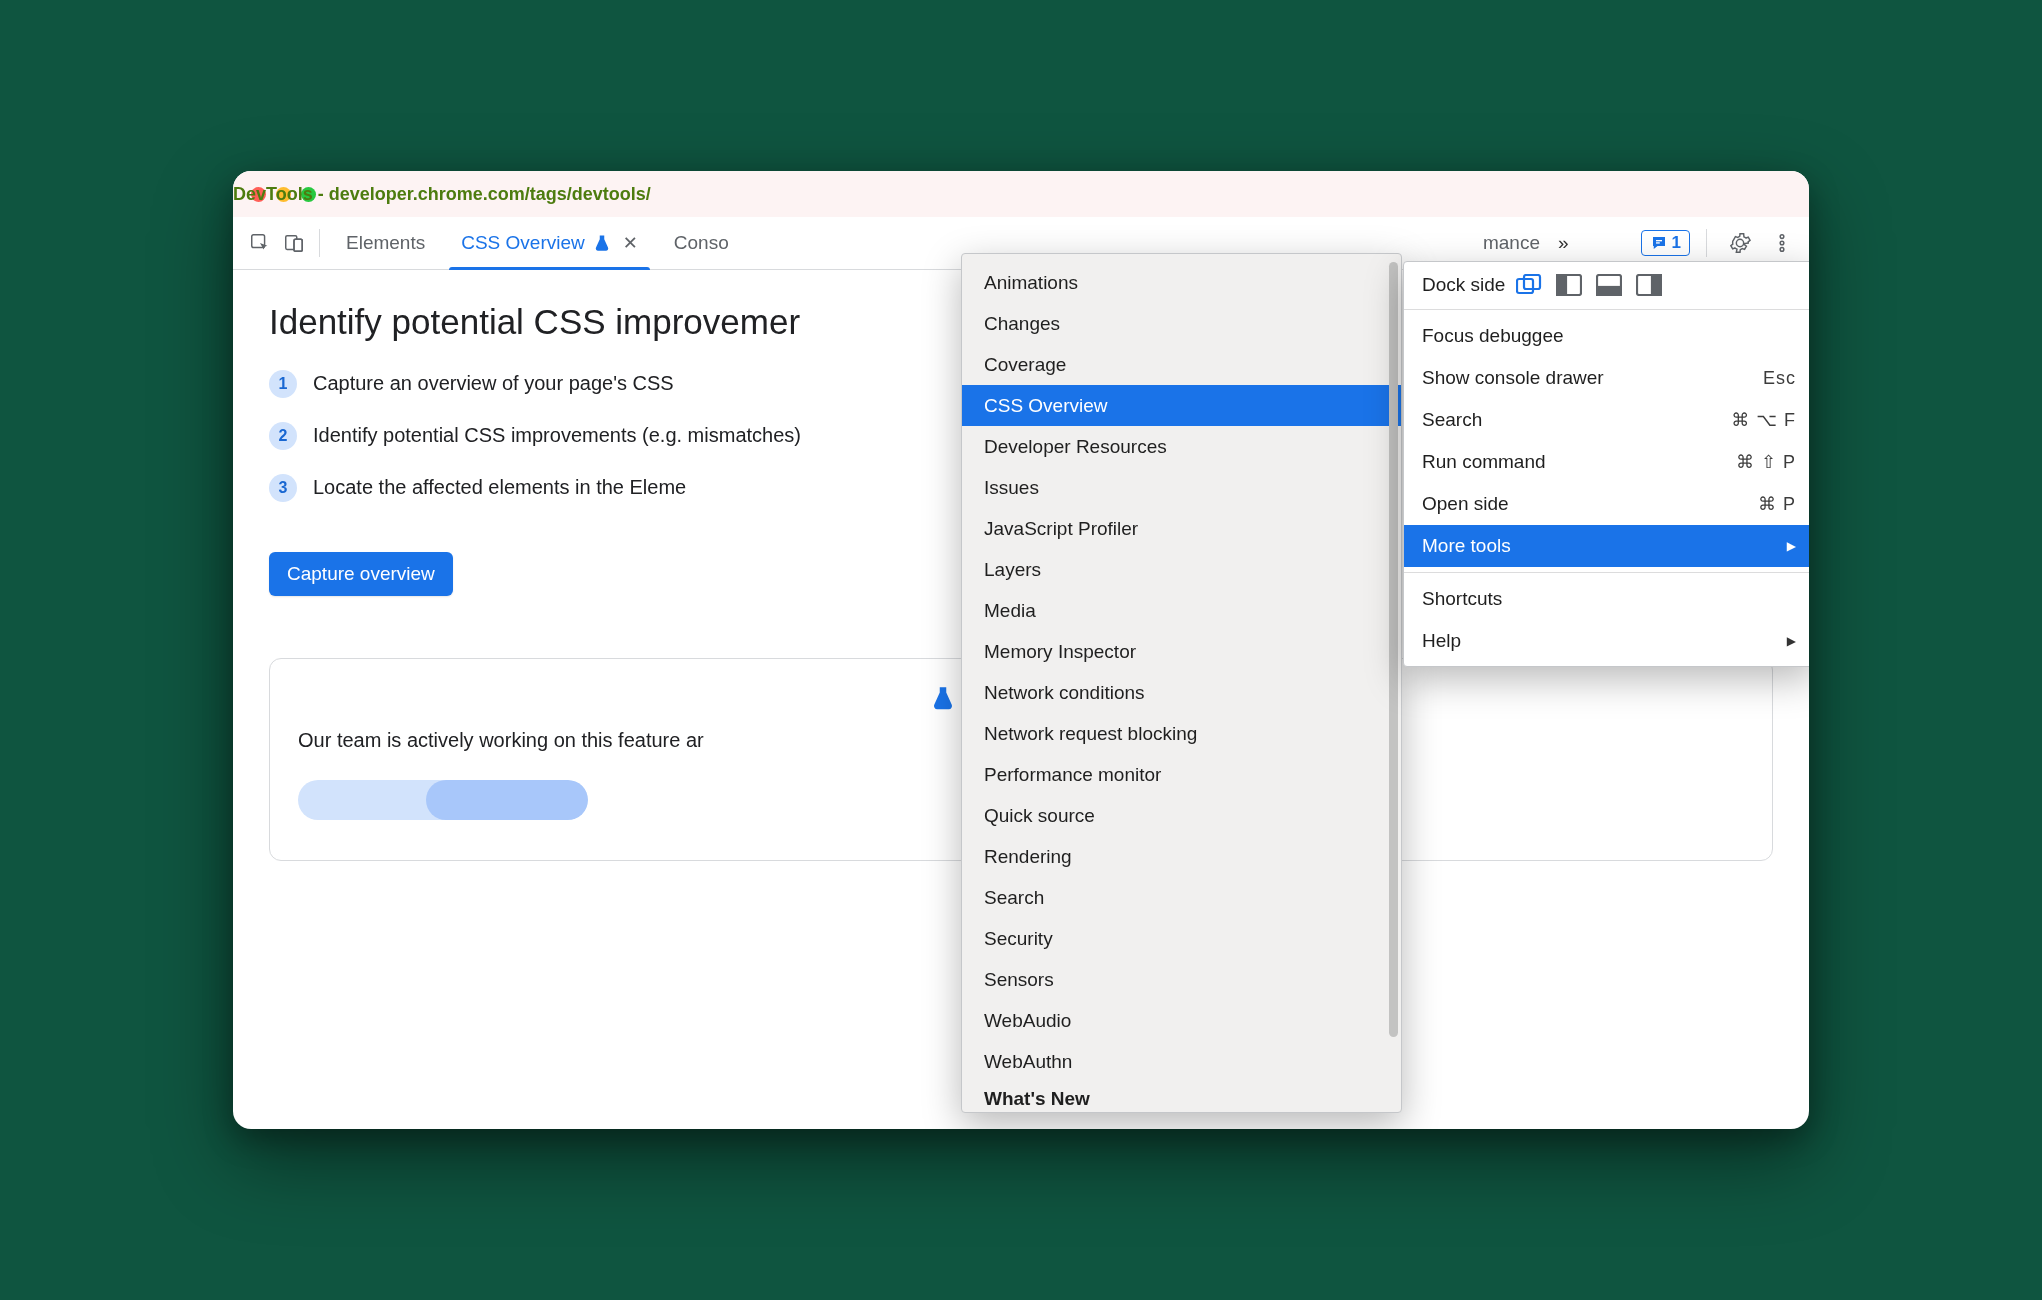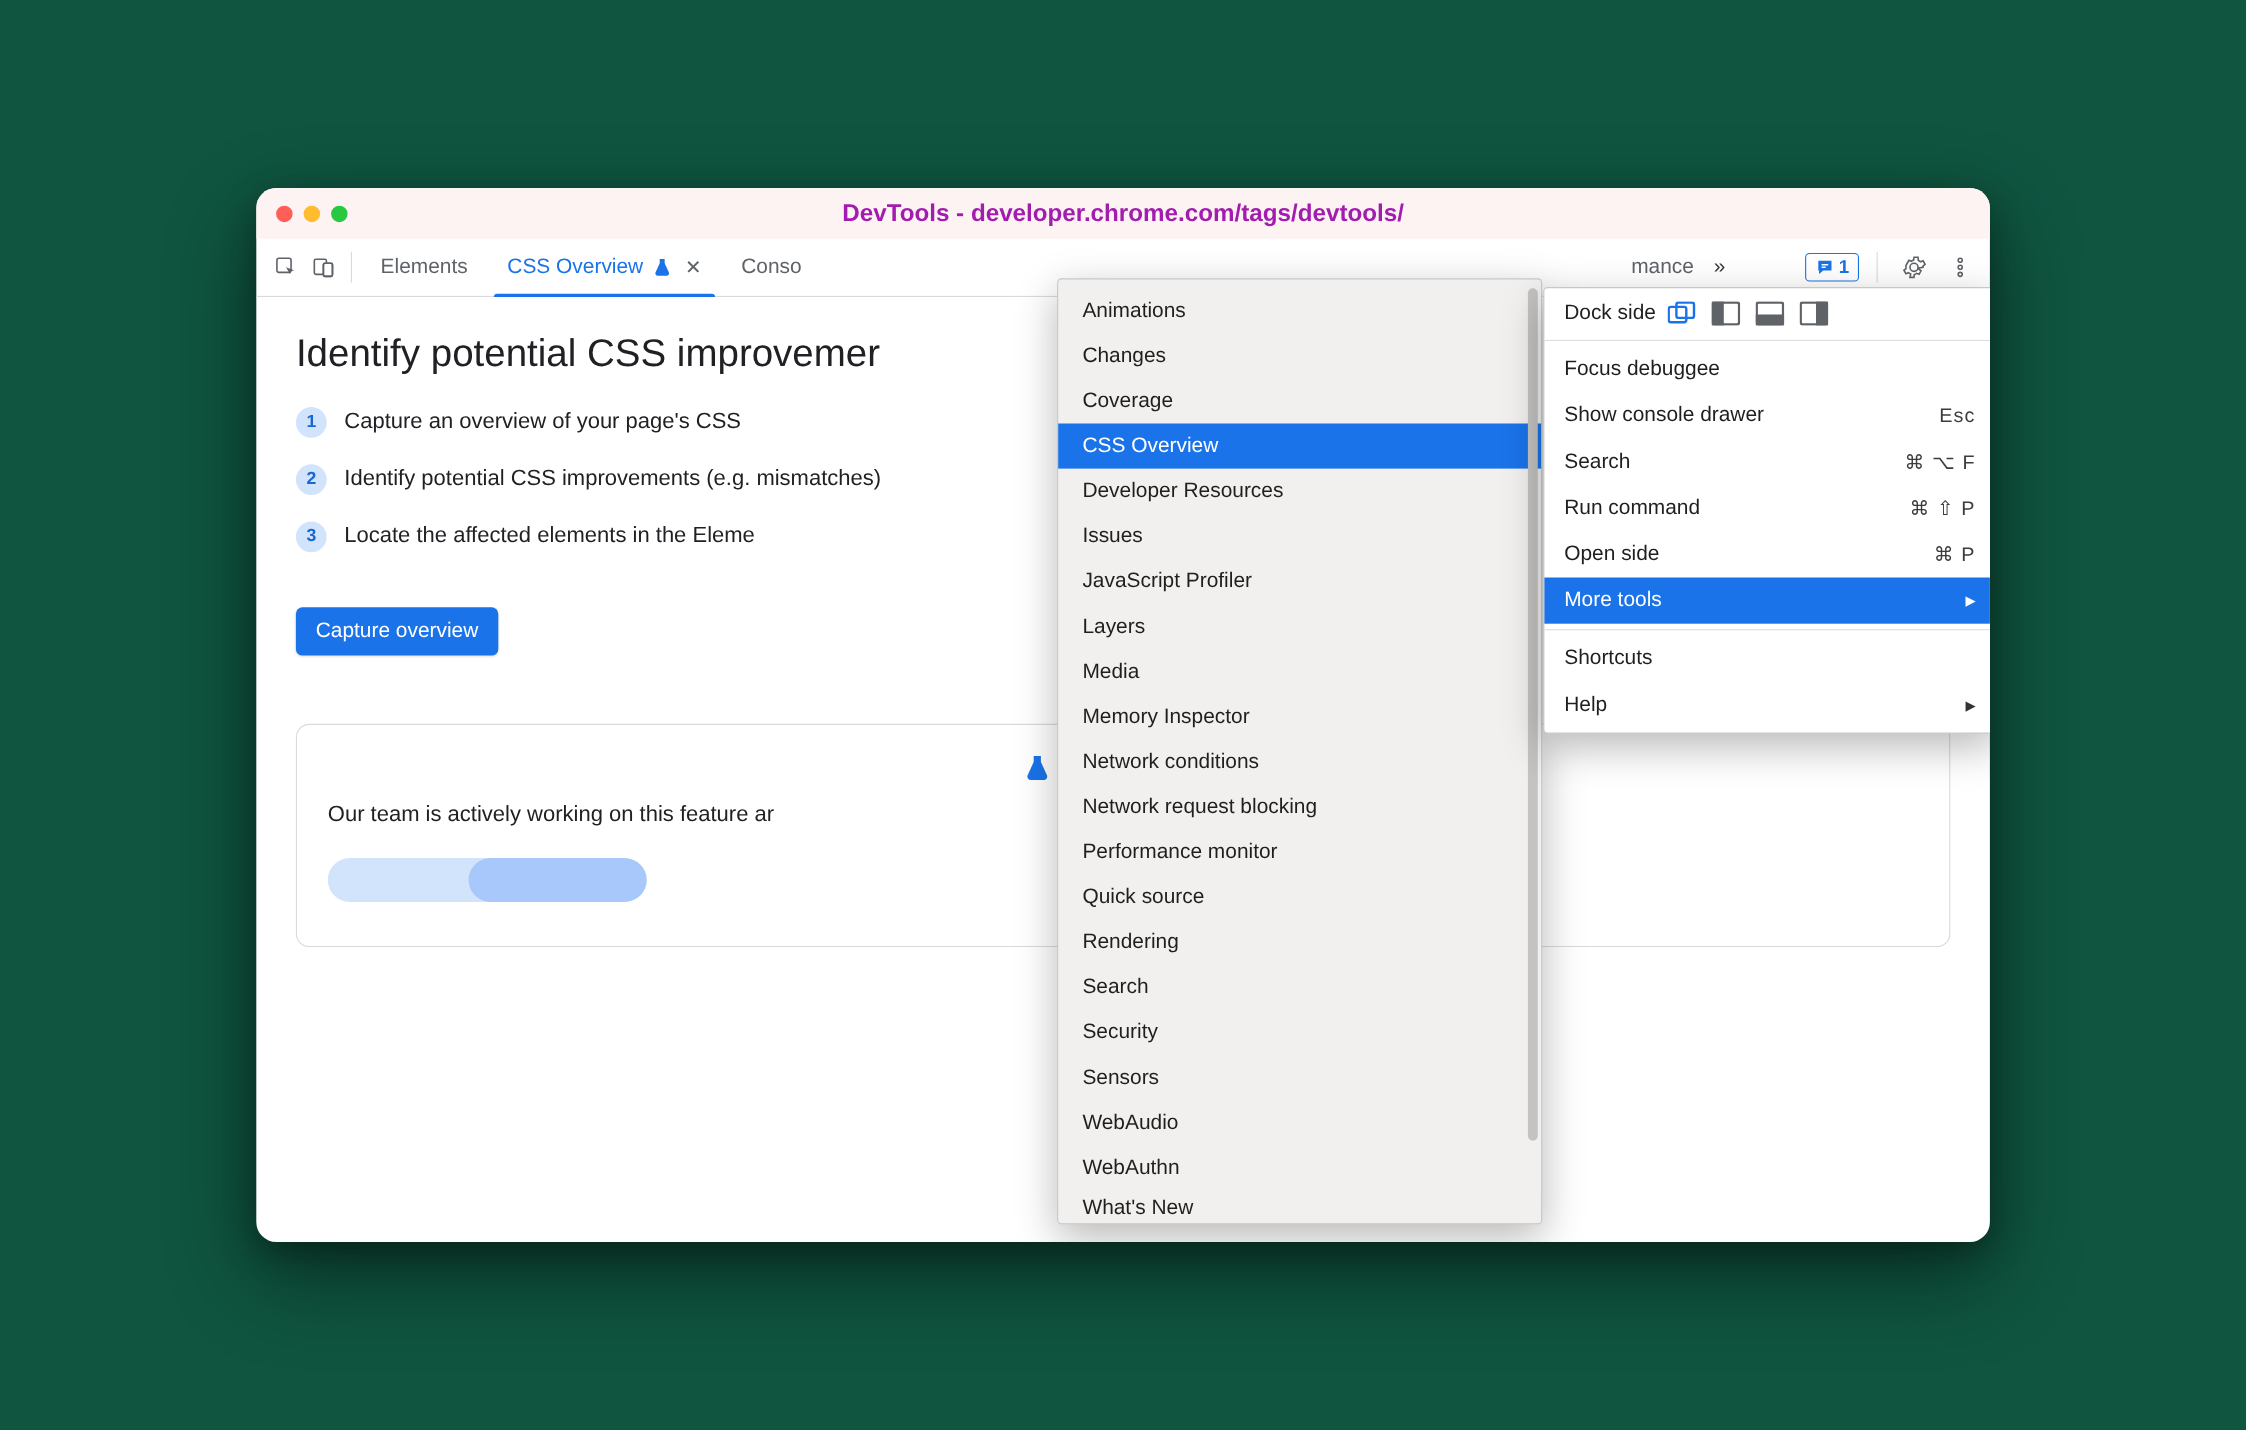--- a/index.html
+++ b/index.html
@@ -31,21 +31,21 @@
   .titlebar {
     height:46px; background:var(--titlebar-bg);
     display:flex; align-items:center;
     position:relative;
   }
   .traffic-lights { display:flex; gap:10px; padding-left:18px; }
   .dot { width:15px; height:15px; border-radius:50%; }
   .dot.red { background:#ff5f57; }
   .dot.yellow { background:#febc2e; }
   .dot.green { background:#28c840; }
-  .title { position:absolute; left:0; right:0; text-align:center; font-weight:600; font-size:22px; color:#a21caf;}
+  .title { position:absolute; left:0; right:0; text-align:left; font-weight:600; font-size:18px; color:#4d7c0f;}
   
   .toolbar {
     height:52px; display:flex; align-items:center;
     border-bottom:1px solid #d8dadd;
     font-size:19px; color:var(--muted);
     padding:0 10px;
   }
   .toolbar .icon-btn { width:34px; height:34px; display:flex; align-items:center; justify-content:center; color:#5f6368; }
   .toolbar .icon-btn svg { width:22px; height:22px; stroke:currentColor; fill:none; stroke-width:1.6; }
   .vdiv { width:1px; height:28px; background:#d8dadd; margin:0 8px; }
@@ -108,21 +108,21 @@
   .dock-icons .di svg { width:26px; height:22px; }
   .dock-icons .di.active svg { stroke:var(--blue); }
   .dock-icons .di svg { fill:none; stroke:#5f6368; stroke-width:2.2; }
 
   
   .menu-sub { top:82px; left:728px; width:439px; background:var(--menu-bg); padding:8px 0 2px; max-height:880px;}
   .menu-sub .scroll { position:absolute; right:3px; top:8px; bottom:8px; width:9px; background:transparent;}
   .menu-sub .scroll::before{content:""; position:absolute; left:0; right:0; top:0; height:92%; background:#c3c3c2; border-radius:6px;}
   .menu-sub .srow { padding:6px 22px; height:29px; display:flex; align-items:center;}
   .menu-sub .srow.highlight { background:var(--highlight); color:#fff; }
-  .menu-sub .cut { padding:6px 22px 0; height:22px; overflow:hidden; display:flex; align-items:flex-end;}
+  .menu-sub .cut { padding:6px 22px 0; height:22px; overflow:hidden; display:flex; align-items:flex-end;font-weight:bold;}
 </style>
 </head>
 <body>
 
 <div class="window">
 
   <div class="titlebar">
     <div class="traffic-lights">
       <div class="dot red"></div>
       <div class="dot yellow"></div>

